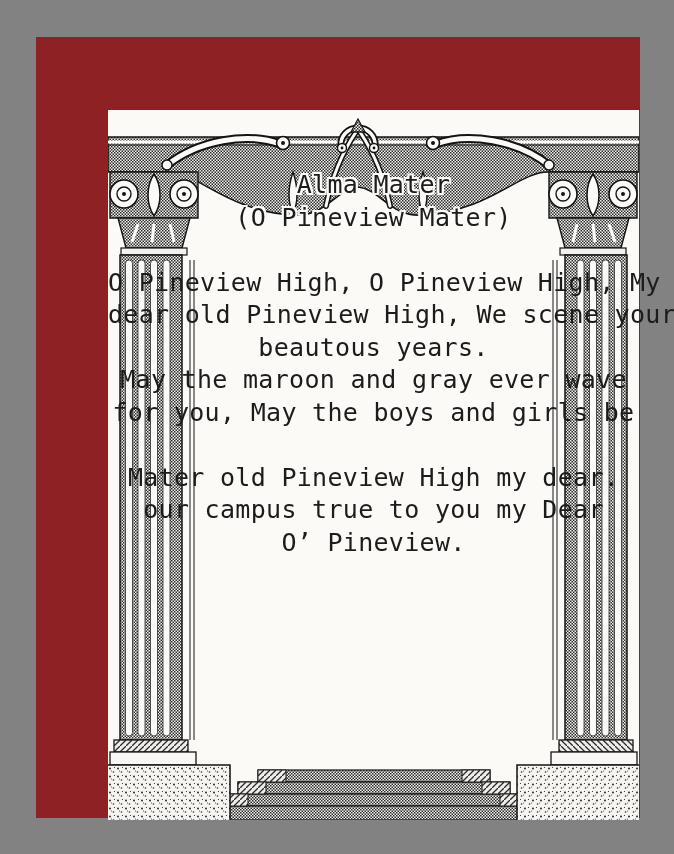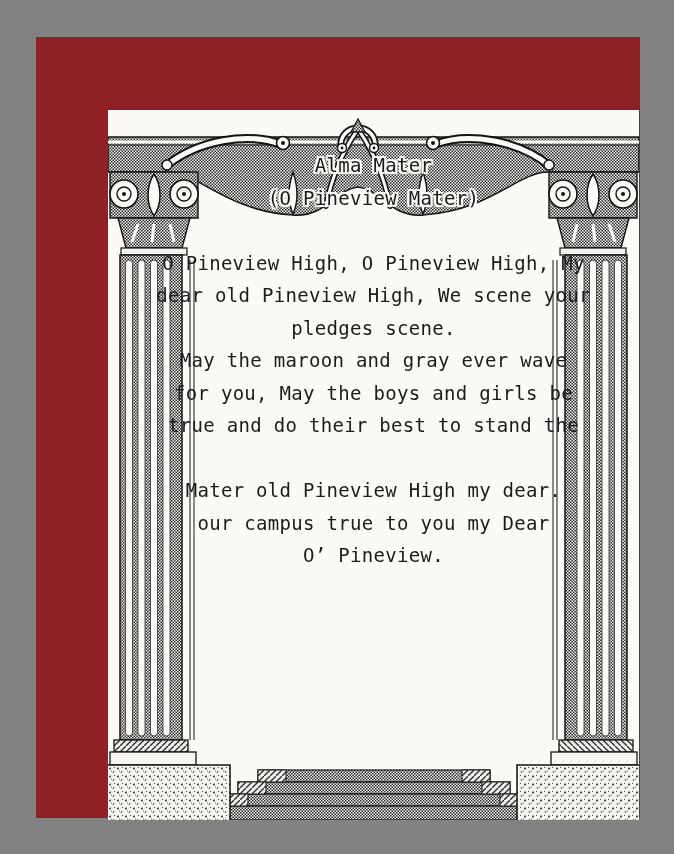--- a/index.html
+++ b/index.html
@@ -15,23 +15,23 @@
     position:absolute; left:36px; top:37px; width:604px; height:781px;
     background:#8e2124;
   }
   .page {
     position:absolute; left:72px; top:73px; width:531px; height:710px;
     background:#fbfaf7;
   }
   .border-svg { position:absolute; left:0; top:0; width:531px; height:710px; }
   .lyrics {
     position:absolute; inset:0;
-    padding-top:39px;
+    padding-top:59px;
     text-align:center;
-    font-size:19px;
+    font-size:25px;
     line-height:32.5px;
     letter-spacing:0.3px;
     color:#1c1c1c;
     font-weight:500;
   }
   .line { white-space:pre; }
   .blank { height:32.5px; }
   .halo {
     text-shadow:
       -2px 0 0 #fbfaf7, 2px 0 0 #fbfaf7, 0 -2px 0 #fbfaf7, 0 2px 0 #fbfaf7,
@@ -149,24 +149,23 @@
           <use href="#colL" transform="translate(531,0) scale(-1,1)"></use>
         </g>
       </svg>
 
       <div class="lyrics">
         <div class="line halo">Alma Mater</div>
         <div class="line halo">(O Pineview Mater)</div>
         <div class="blank"></div>
         <div class="line">O Pineview High, O Pineview High, My</div>
         <div class="line">dear old Pineview High, We scene your</div>
-        <div class="line">pledges scene.</div>
+        <div class="line">beautous years.</div>
         <div class="line">May the maroon and gray ever wave</div>
         <div class="line">for you, May the boys and girls be</div>
-        <div class="line">true and do their best to stand the</div>
         <div class="blank"></div>
         <div class="line">Mater old Pineview High my dear.</div>
         <div class="line">our campus true to you my Dear</div>
         <div class="line">O’ Pineview.</div>
       </div>
 
     </div>
   </div>
 </div>
 

